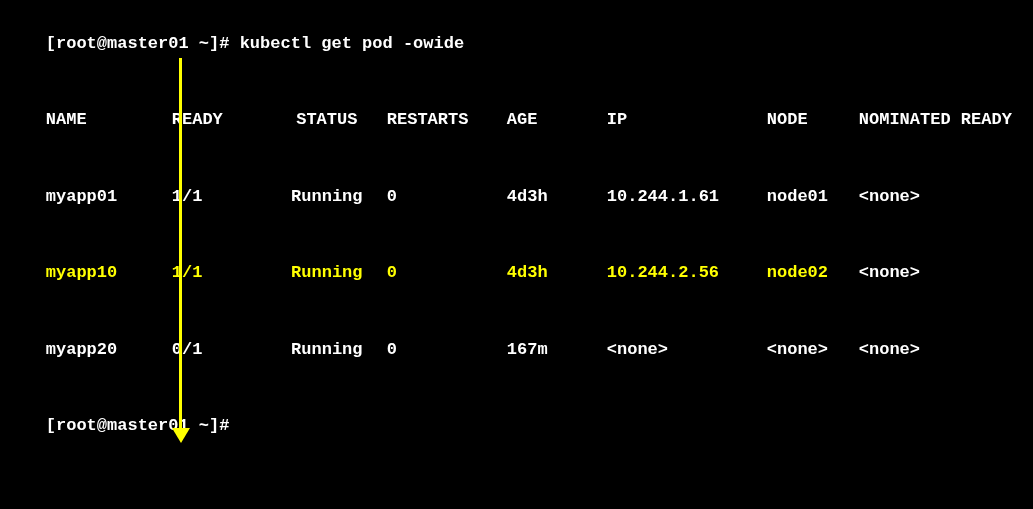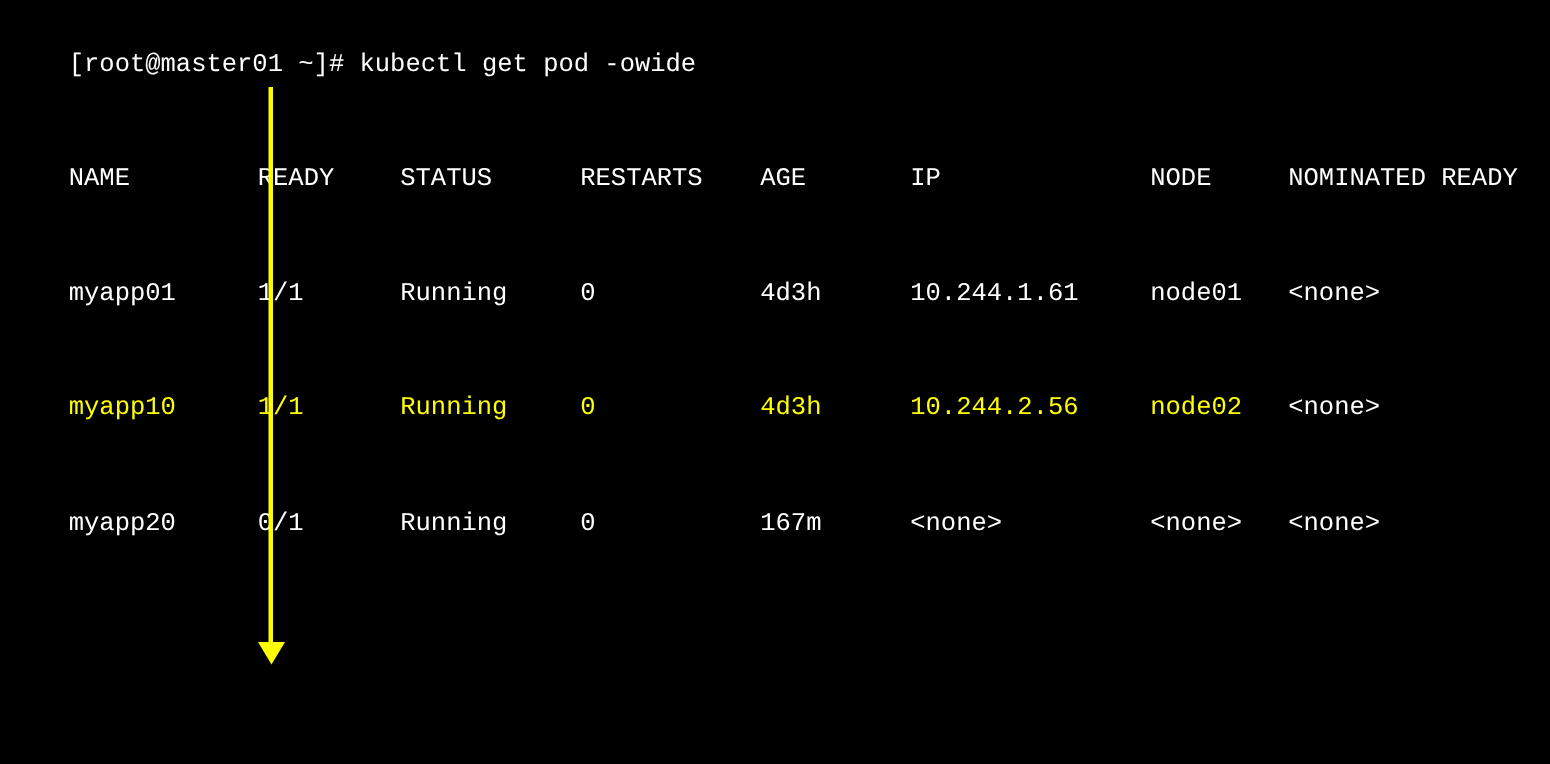--- a/index.html
+++ b/index.html
@@ -12,21 +12,21 @@
       color: #fff;
       font-family: "Consolas", "Courier New", monospace;
       font-size: 17px;
       line-height: 1.5;
       padding: 5px;
       position: relative;
       width: 1033px;
       height: 509px;
       overflow: hidden;
     }
-    .bold { font-weight: normal; }
+    .bold { font-weight: bold; }
     .white { color: #ffffff; }
     .yellow { color: #ffff00; }
     .arrow-line {
       position: absolute;
       left: 179px;
       top: 58px;
       width: 3px;
       height: 373px;
       background: #ffff00;
     }
@@ -36,21 +36,21 @@
       top: 428px;
       width: 0;
       height: 0;
       border-left: 9px solid transparent;
       border-right: 9px solid transparent;
       border-top: 15px solid #ffff00;
     }
     .line { white-space: pre; position: relative; }
     .col-name { display:inline-block; width: 126px;}
     .col-ready { display:inline-block; width: 95px;}
-    .col-status { display:inline-block; width: 120px;}
+    .col-status { display:inline-block; width: 120px; text-align: center;}
     .col-restarts { display:inline-block; width: 120px;}
     .col-age { display:inline-block; width: 100px;}
     .col-ip { display:inline-block; width: 160px;}
     .col-node { display:inline-block; width: 92px;}
     .col-nominated { display:inline-block; width: 160px;}
   </style>
 </head>
 <body>
 
 <div>
@@ -66,20 +66,23 @@
   <div class="line bold white">
     <span class="col-name">myapp01</span><span class="col-ready">1/1</span><span class="col-status">Running</span><span class="col-restarts">0</span><span class="col-age">4d3h</span><span class="col-ip">10.244.1.61</span><span class="col-node">node01</span><span class="col-nominated">&lt;none&gt;</span>
   </div>
   <div class="line bold yellow">
     <span class="col-name">myapp10</span><span class="col-ready">1/1</span><span class="col-status">Running</span><span class="col-restarts">0</span><span class="col-age">4d3h</span><span class="col-ip">10.244.2.56</span><span class="col-node">node02</span><span class="white"><span class="col-nominated">&lt;none&gt;</span></span>
   </div>
   <div class="line bold white">
     <span class="col-name">myapp20</span><span class="col-ready">0/1</span><span class="col-status">Running</span><span class="col-restarts">0</span><span class="col-age">167m</span><span class="col-ip">&lt;none&gt;</span><span class="col-node">&lt;none&gt;</span><span class="col-nominated">&lt;none&gt;</span>
   </div>
 
+  <div class="line bold white">
+    <span>[</span><span>root</span><span>@</span><span>master01</span> <span>~</span><span>]</span><span>#</span>
+  </div>
 
   <div class="line bold white">
         
   </div>
 
 </div>
 
 <div class="arrow-line"></div>
 <div class="arrow-head"></div>
 

